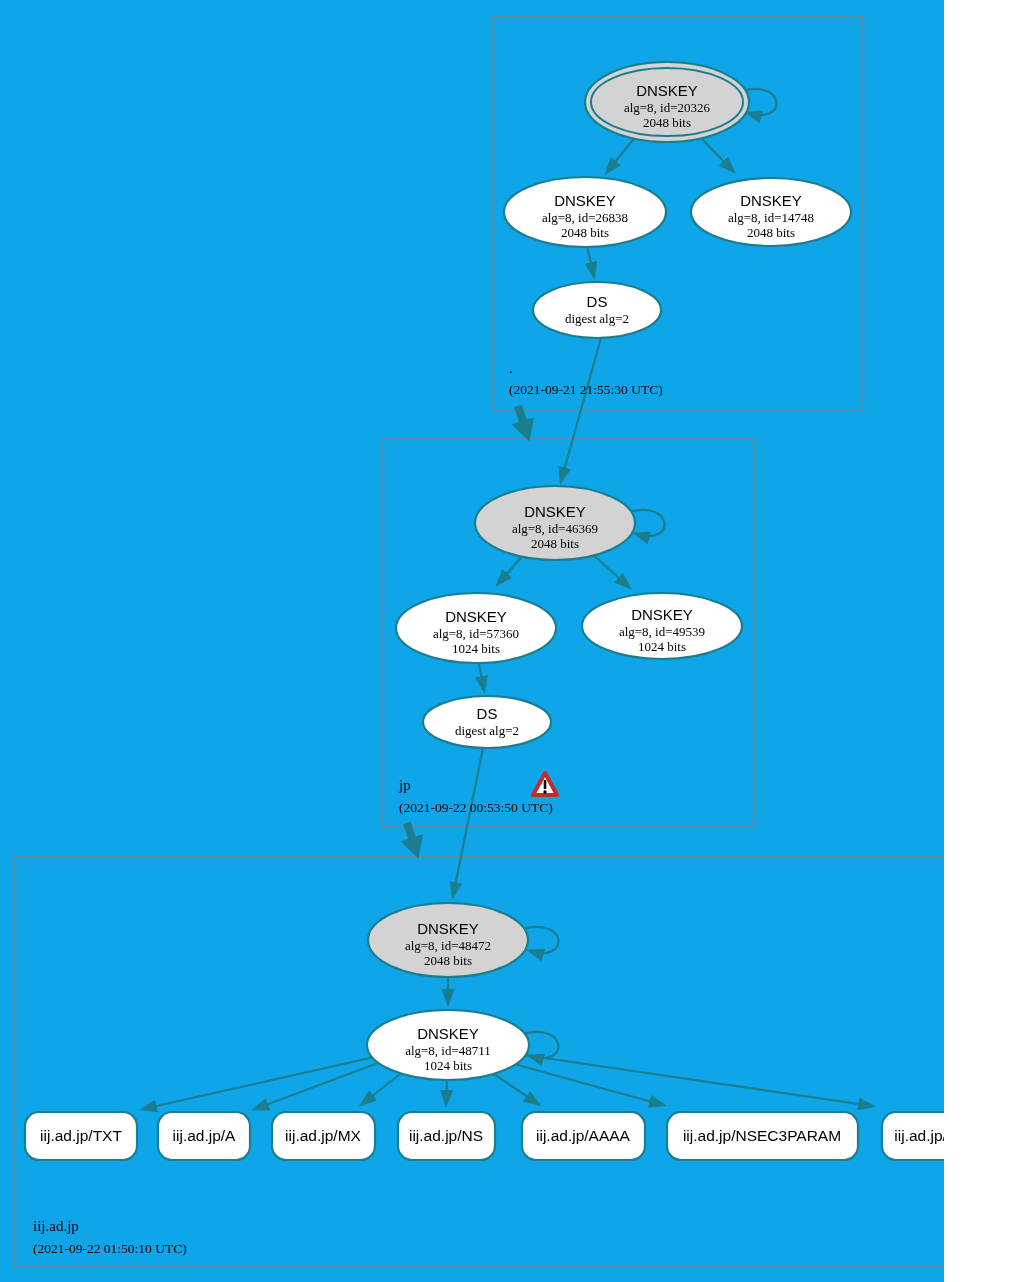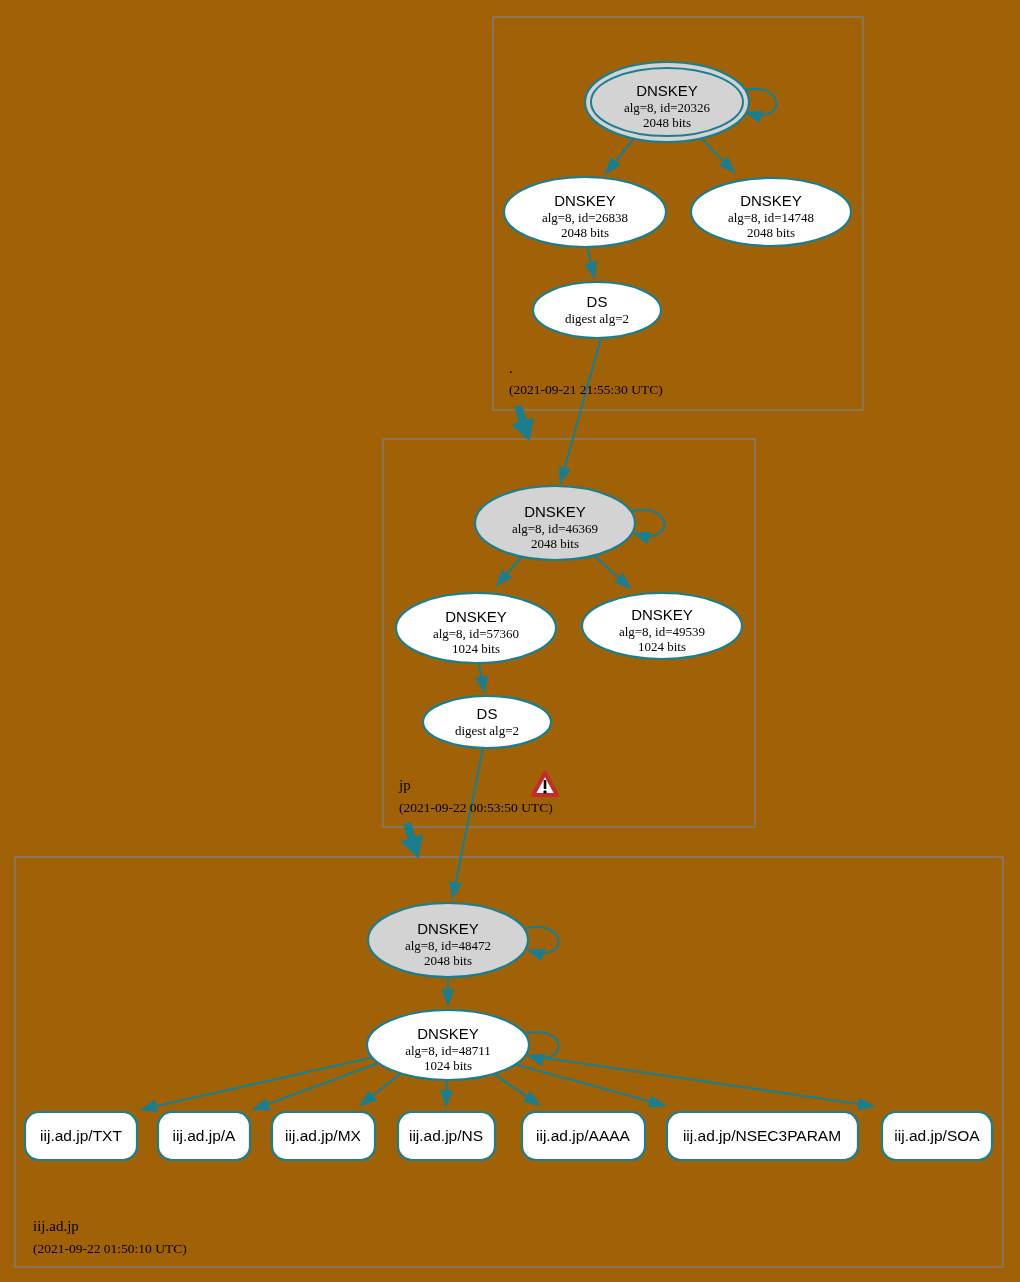--- a/index.html
+++ b/index.html
@@ -2,21 +2,21 @@
 <html><head>
 <meta charset="utf-8">
 <style>
   :root{
     --edge:#1b7e8e;
     --ksk-fill:#d3d3d3;
     --cluster:#808080;
     --warn:#c42b2b;
   }
   html,body{margin:0;padding:0;background:#fff;}
-  .canvas{position:relative;width:1020px;height:1282px;background:#a16207;overflow:hidden;}
+  .canvas{position:relative;width:944px;height:1282px;background:#0ea5e9;overflow:hidden;}
   svg{display:block;}
   svg text{fill:#000;}
   .t-title{font-family:"Liberation Sans","DejaVu Sans",sans-serif;font-size:15px;text-anchor:middle;}
   .t-detail{font-family:"Liberation Serif","DejaVu Serif",serif;font-size:13px;text-anchor:middle;}
   .t-rr{font-family:"Liberation Sans","DejaVu Sans",sans-serif;font-size:15.5px;text-anchor:middle;}
   .t-zone{font-family:"Liberation Serif","DejaVu Serif",serif;font-size:15px;text-anchor:start;}
   .t-stamp{font-family:"Liberation Serif","DejaVu Serif",serif;font-size:13.5px;text-anchor:start;}
   .cluster{fill:none;stroke:var(--cluster);stroke-width:1.3px;}
   .edge{stroke:var(--edge);stroke-width:2.2px;fill:none;}
   .edge-thick{stroke:var(--edge);stroke-width:8px;fill:none;}

